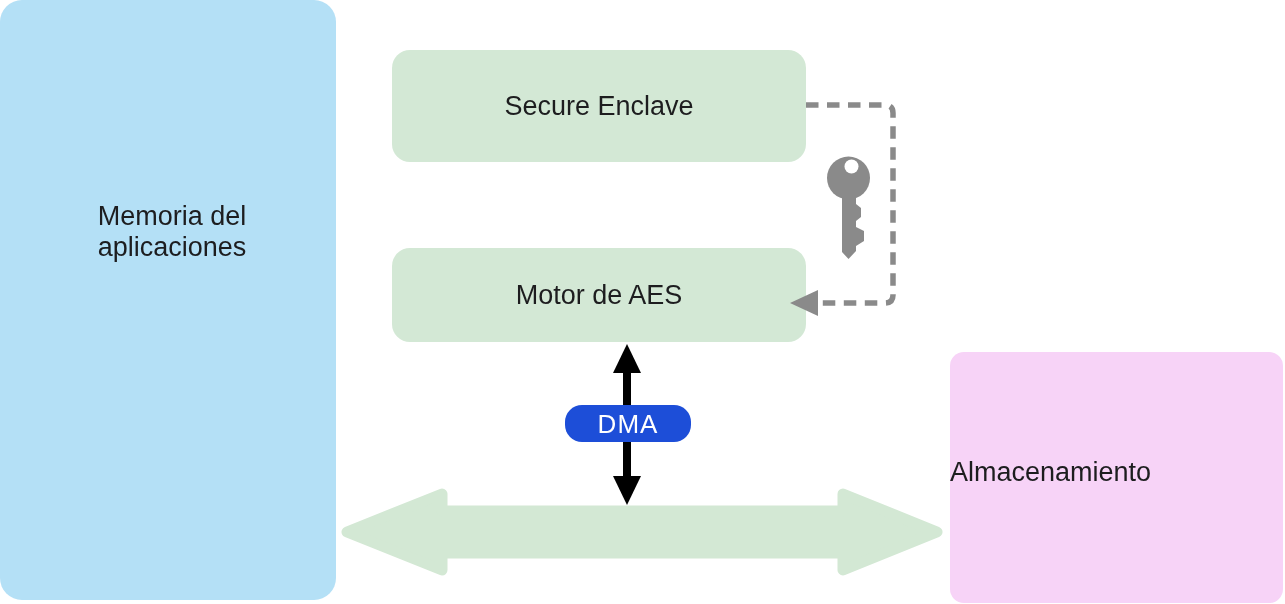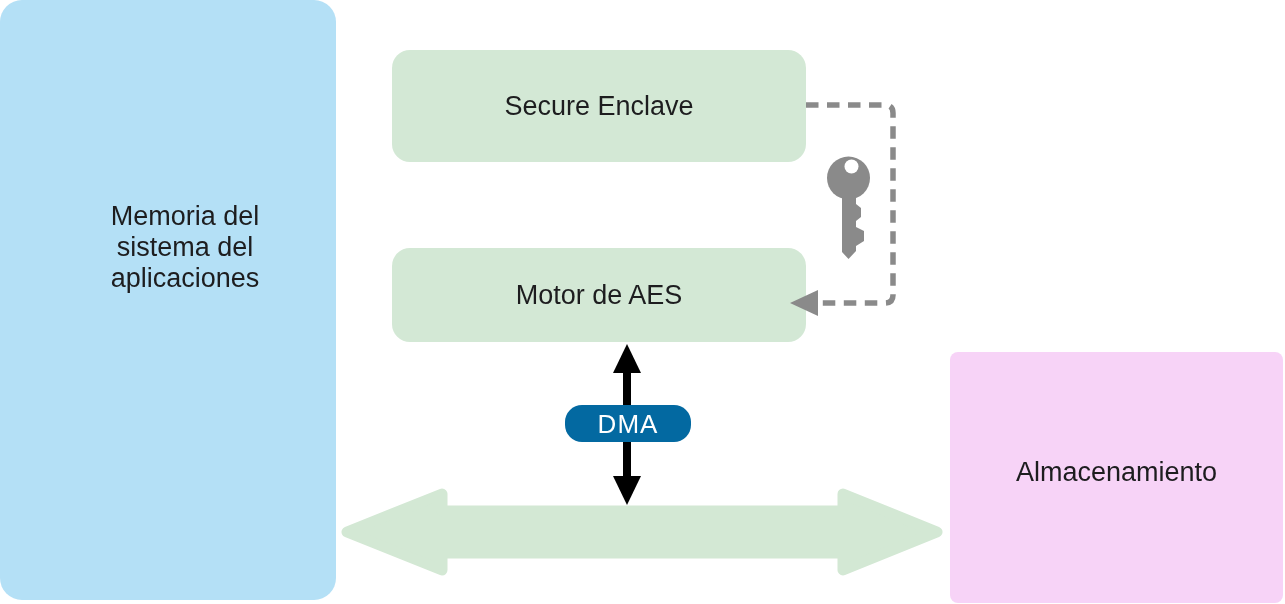--- a/index.html
+++ b/index.html
@@ -13,61 +13,60 @@
     overflow: hidden;
   }
   .box { position: absolute; box-sizing: border-box; }
   .label { font-size: 27px; line-height: 31px; text-align: center; color: #1d1d1f; }
 
   .memory-box {
     left: 0; top: 0; width: 336px; height: 600px;
     background: #b4e0f6; border-radius: 22px;
   }
   .memory-label {
-    position: absolute; left: 17px; top: 201px; width: 100%;
+    position: absolute; left: 4px; top: 201px; width: 100%;
   }
 
   .enclave-box {
     left: 392px; top: 50px; width: 414px; height: 112px;
     background: #d3e8d5; border-radius: 18px;
     display: flex; align-items: center; justify-content: center;
   }
   .aes-box {
     left: 392px; top: 248px; width: 414px; height: 94px;
     background: #d3e8d5; border-radius: 18px;
     display: flex; align-items: center; justify-content: center;
   }
   .nand-box {
     left: 950px; top: 352px; width: 333px; height: 251px;
-    background: #f7d3f7; border-radius: 8px;
-    display: flex; align-items: center; justify-content: center;
+    background: #f7d3f7; border-radius: 14px;
+    display: flex; align-items: center; justify-content: flex-start;
   }
   .nand-box .label { transform: translateY(-5px); }
 
   .overlay-svg {
     position: absolute; left: 0; top: 0; width: 1285px; height: 604px;
     z-index: 5; pointer-events: none;
   }
 
   .dma-pill {
     position: absolute; left: 565px; top: 405px; width: 126px; height: 37px;
-    background: #0369a1; border-radius: 17px; z-index: 10;
+    background: #1d4ed8; border-radius: 17px; z-index: 10;
     display: flex; align-items: center; justify-content: center;
   }
   .dma-pill .label { color: #ffffff; font-size: 26px; line-height: 26px; letter-spacing: 1px; }
 </style>
 </head>
 <body>
 
 <div class="canvas">
 
   <div class="box memory-box">
     <div class="memory-label label">
       <div>Memoria del</div>
-      <div>sistema del</div>
       <div>aplicaciones</div>
     </div>
   </div>
 
   <div class="box aes-box">
     <div class="label">Motor de AES</div>
   </div>
 
   <div class="box enclave-box">
     <div class="label">Secure Enclave</div>

